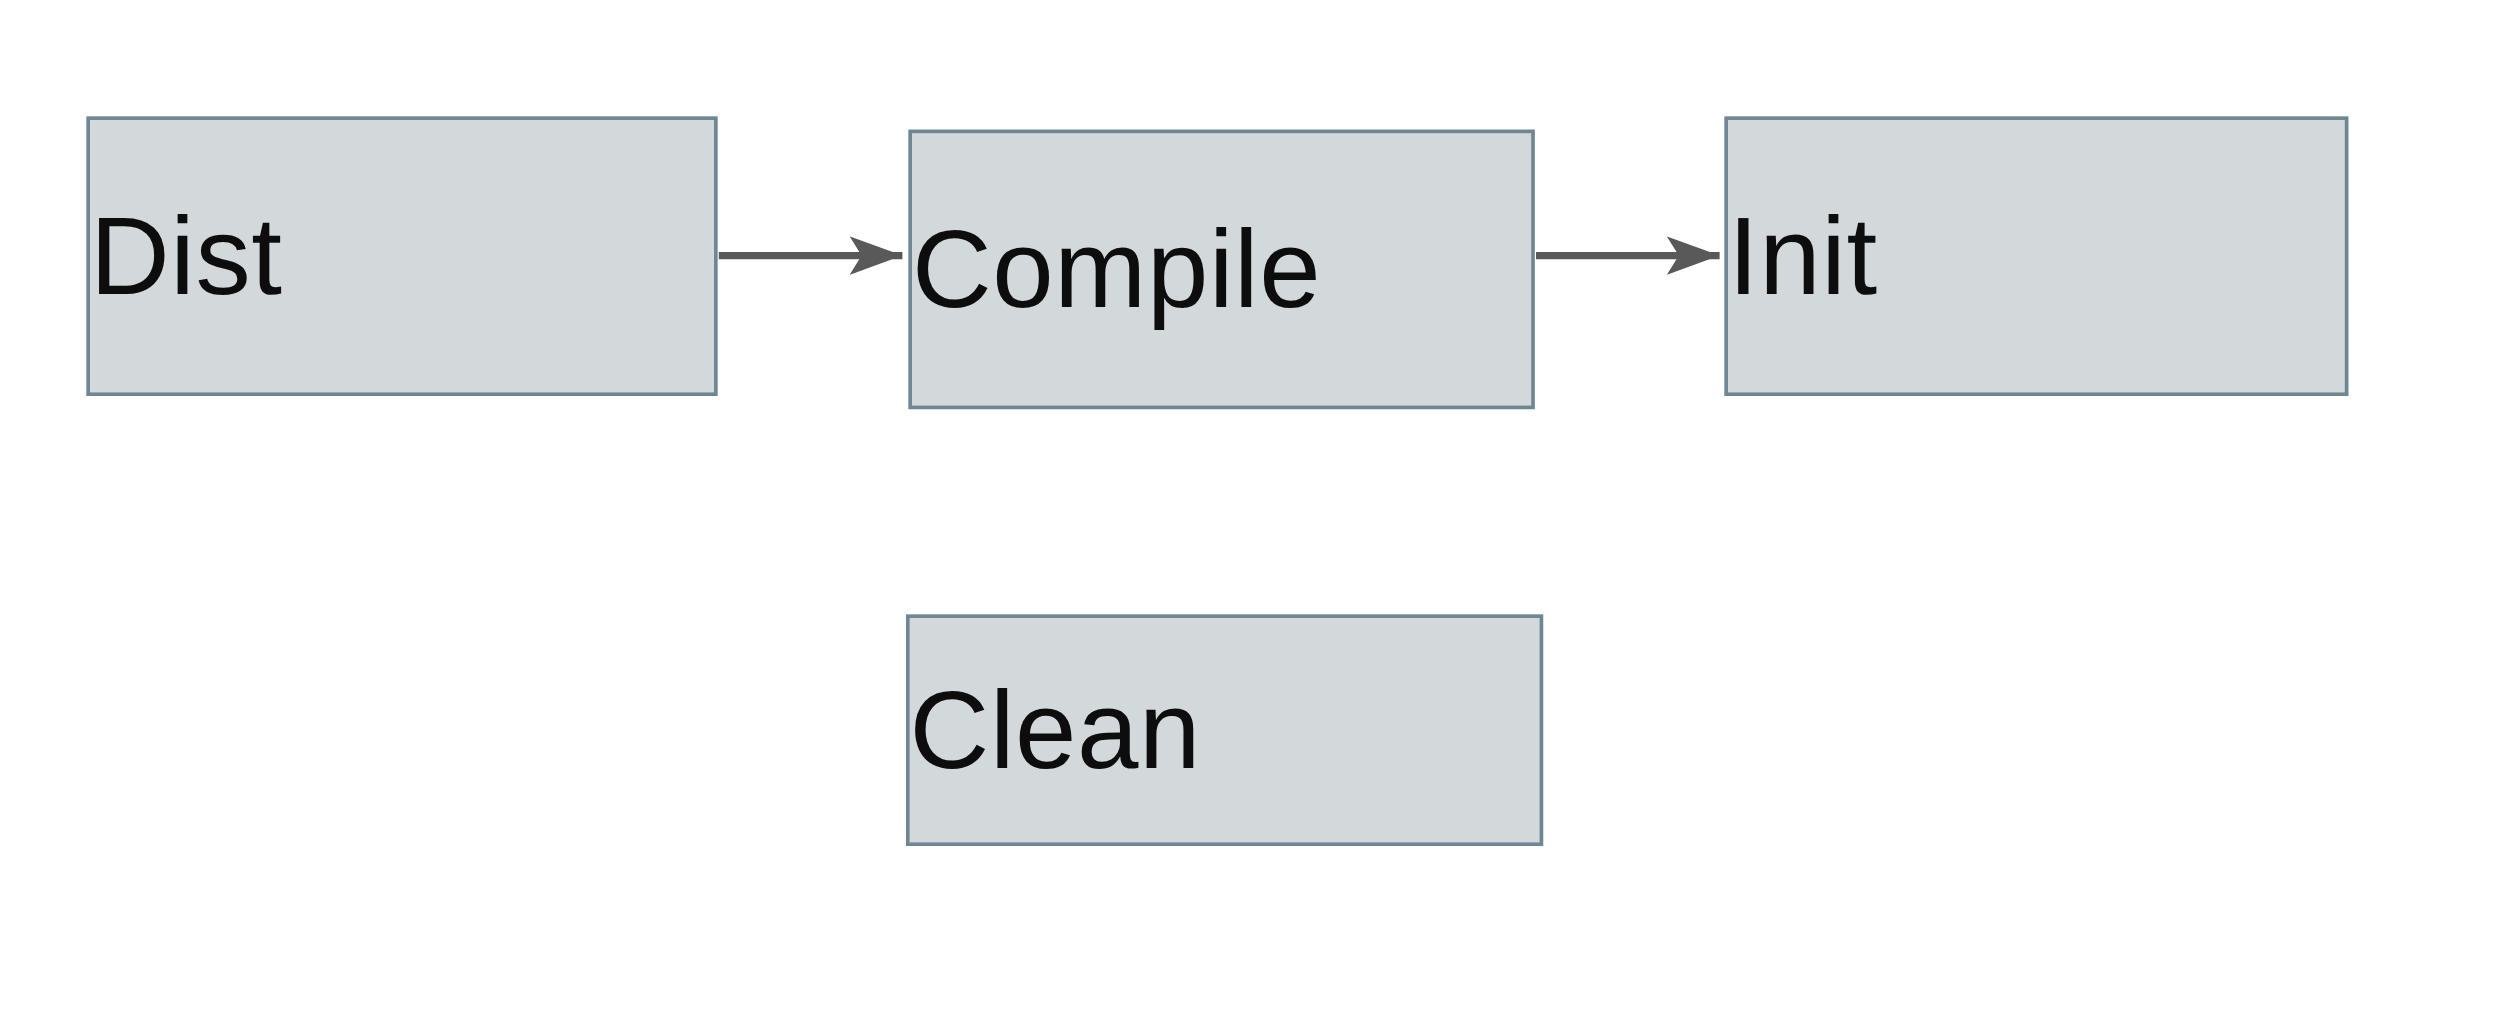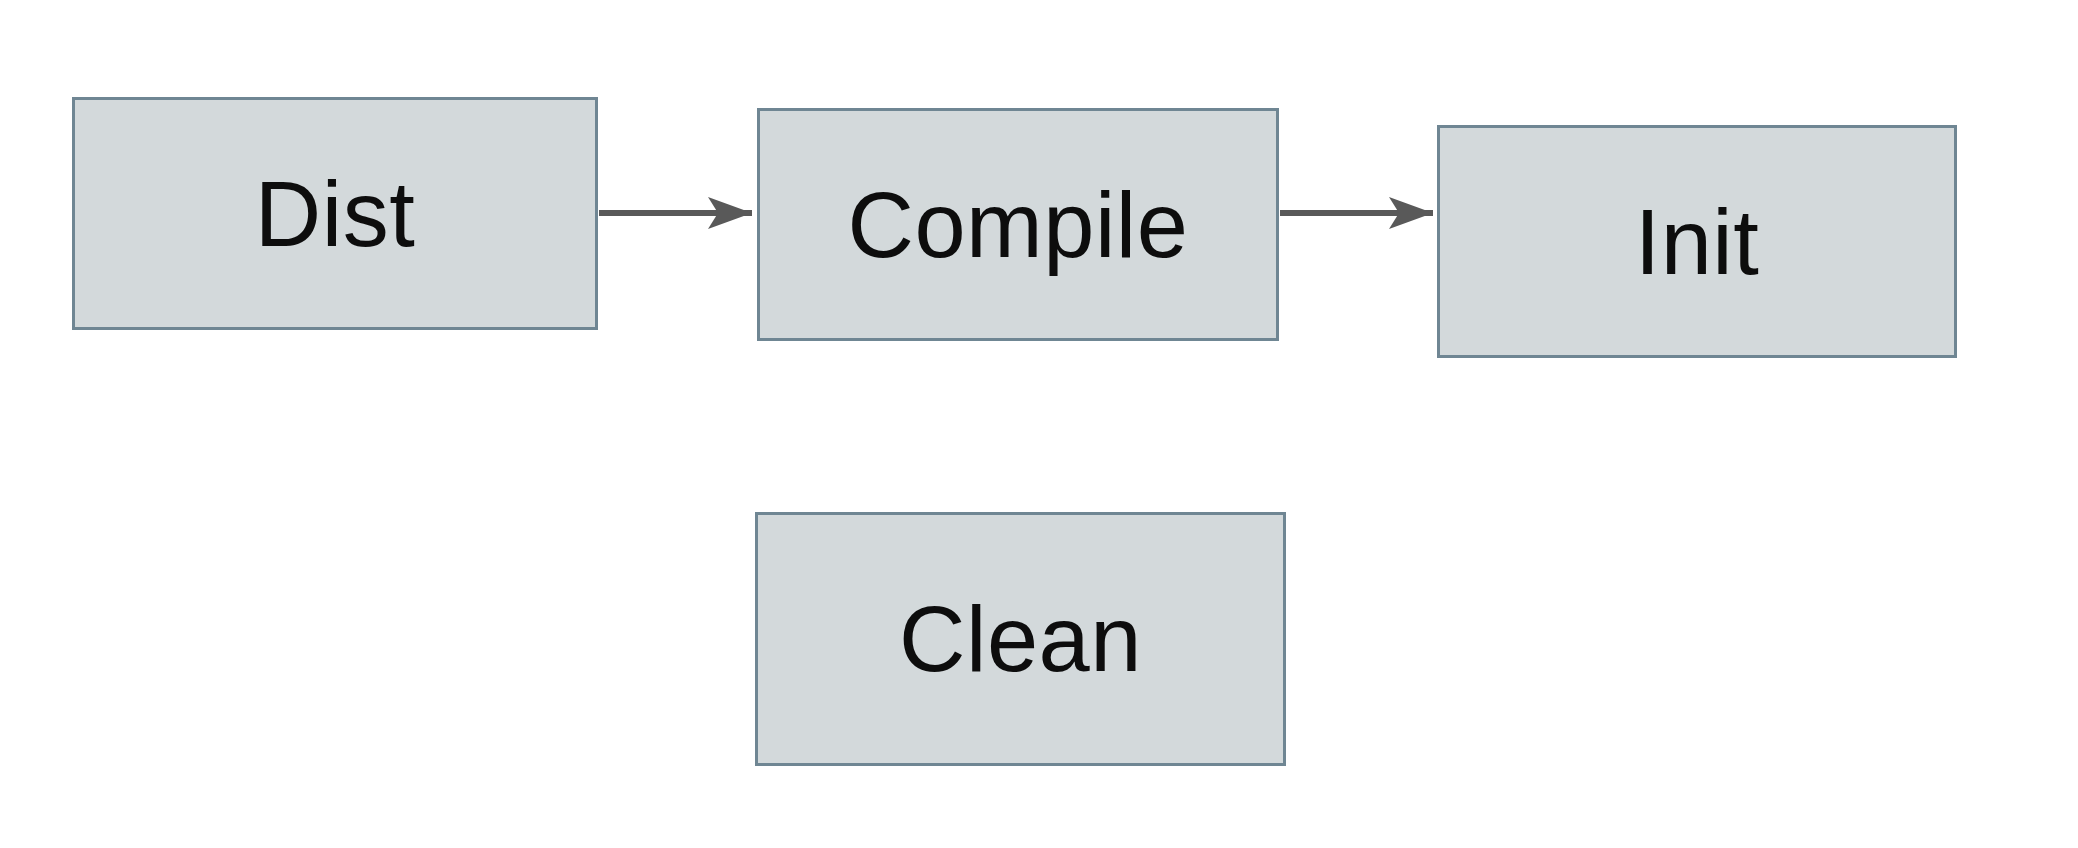--- a/index.html
+++ b/index.html
@@ -23,31 +23,30 @@
     height: 848px;
     pointer-events: none;
   }
   .node {
     position: absolute;
     box-sizing: border-box;
     background: #d3d9db;
     border: 3px solid #6f8693;
     display: flex;
     align-items: center;
-    justify-content: center;
     color: #0d0d0d;
     font-size: 92px;
     line-height: 1;
     letter-spacing: 0.5px;
     white-space: nowrap;
   }
   #node-dist    { left: 72px;   top: 97px;  width: 526px; height: 233px; }
   #node-compile { left: 757px;  top: 97px;  width: 522px; height: 233px; margin-top: 11px; }
-  #node-init    { left: 1437px; top: 97px;  width: 520px; height: 233px; margin-top: 28px; }
-  #node-clean   { left: 755px;  top: 512px; width: 531px; height: 254px; }
+  #node-init    { left: 1437px; top: 97px;  width: 520px; height: 233px; }
+  #node-clean   { left: 755px;  top: 512px; width: 531px; height: 193px; }
 </style>
 </head>
 <body>
 
 <div class="canvas">
 
   <svg class="edges" width="2078" height="848" viewBox="0 0 2078 848" xmlns="http://www.w3.org/2000/svg">
     <defs>
       <marker id="arrowhead" markerUnits="userSpaceOnUse" markerWidth="48" markerHeight="36" refX="44" refY="16" orient="auto">
         <path d="M0,0 L44,16 L0,32 L10,16 Z" fill="#595959"></path>

